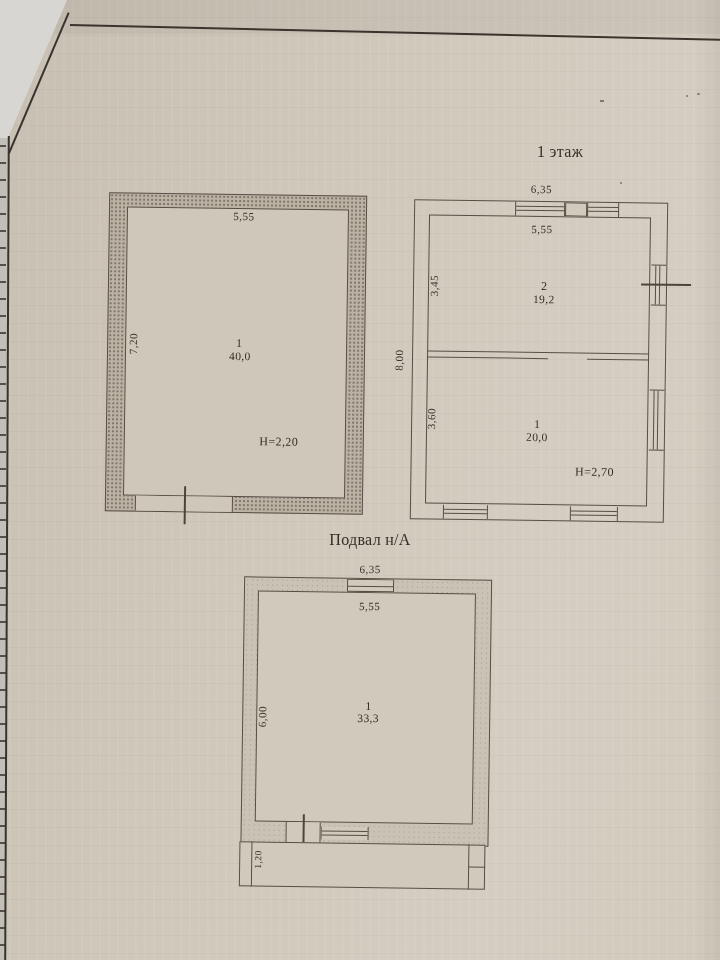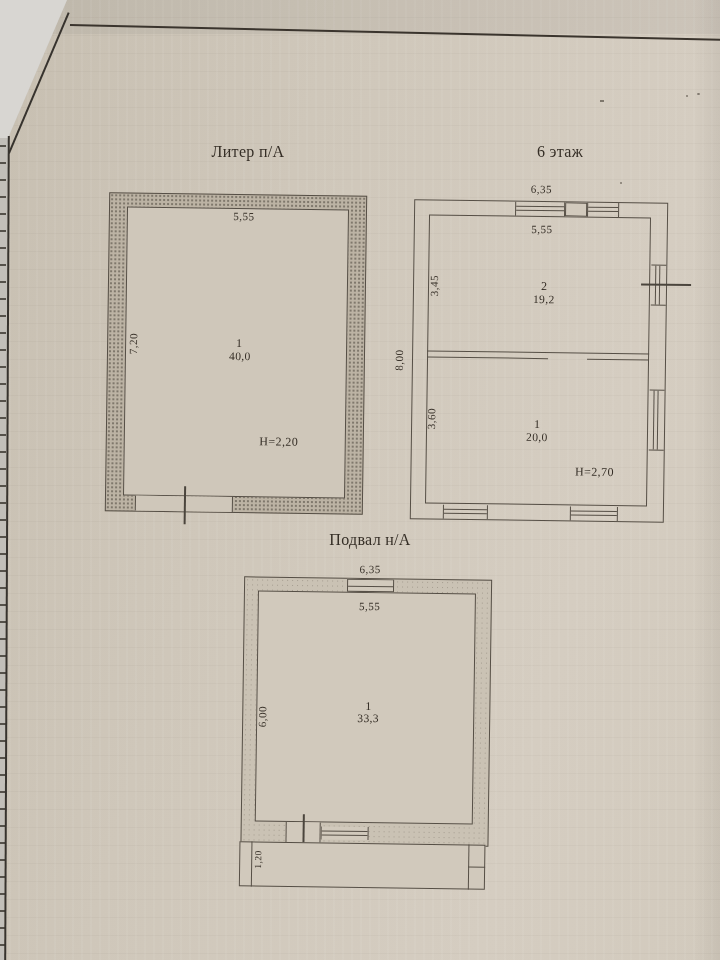--- a/index.html
+++ b/index.html
@@ -96,24 +96,23 @@
 <div id="edge-vert" class="page-edge"></div>
 <div id="top-rule"></div>
 
 <div class="speck" style="left:686px;top:95px;"></div>
 <div class="speck" style="left:697px;top:93px;width:3px;height:2px;"></div>
 <div class="speck" style="left:620px;top:182px;"></div>
 <div class="speck" style="left:600px;top:100px;width:4px;height:1.5px;border-radius:0;"></div>
 <div class="speck" style="left:250px;top:388px;opacity:0.4;"></div>
 
 <div class="title" style="left:148px;top:142px;">
-  <div>Литер п/А</div>
 </div>
 <div class="title" style="left:460px;top:142px;">
-  <div>6 этаж</div>
+  <div>1 этаж</div>
 </div>
 <div class="title" style="left:270px;top:530px;">
   <div>Подвал н/А</div>
 </div>
 
 <div class="plan" style="left:107px;top:194px;width:258px;height:319px;transform:rotate(0.8deg);">
   <div class="outer hatch"></div>
   <div class="inner" style="left:18px;top:14px;width:222px;height:289px;background:#cfc7ba;"></div>
 
   <div class="opening" style="left:30px;top:303px;width:98px;height:14.5px;background:#cfc7ba;"></div>

